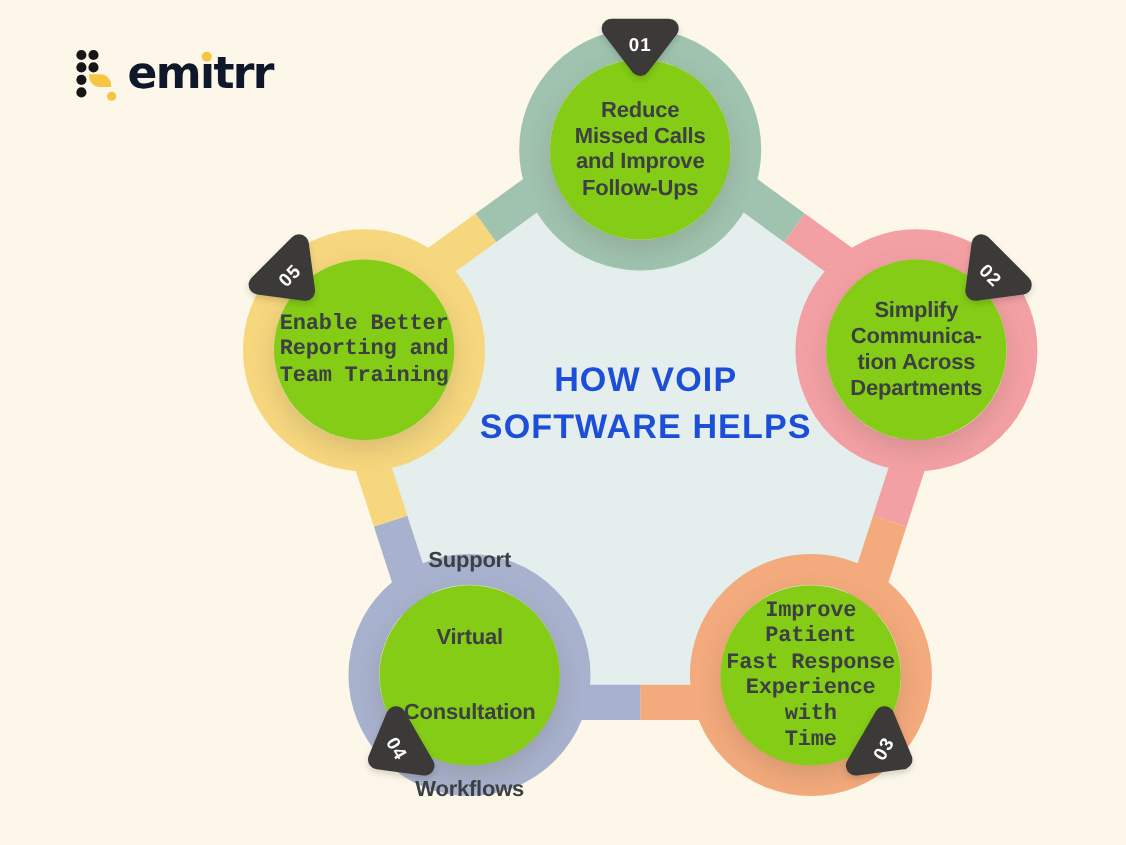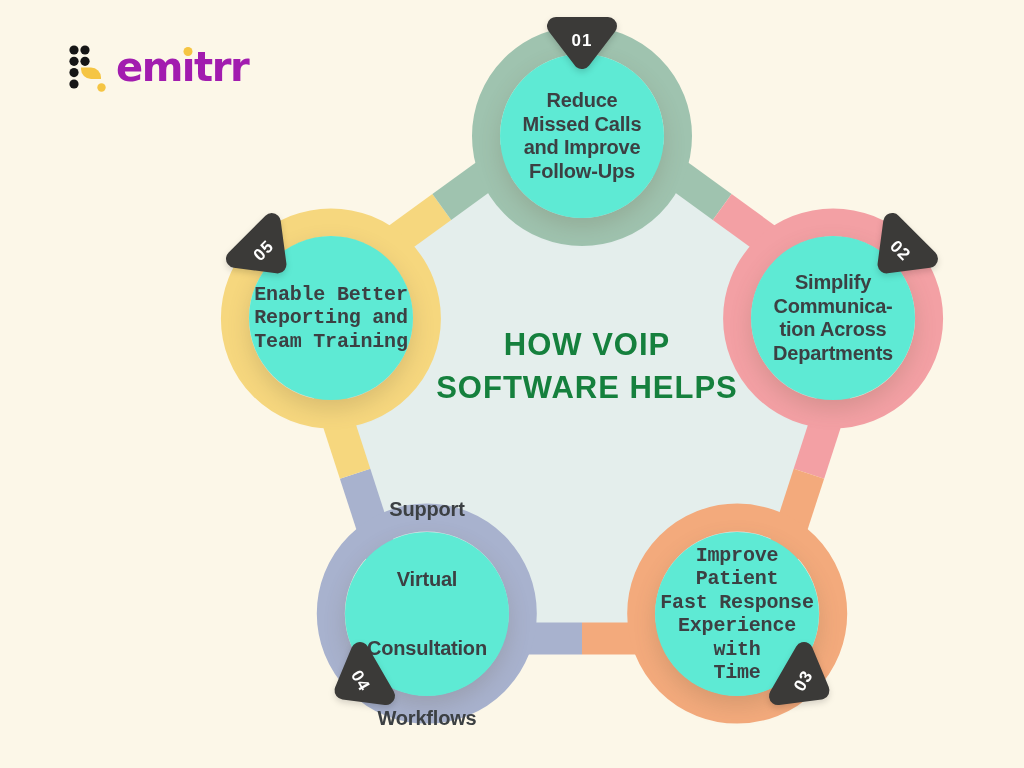--- a/index.html
+++ b/index.html
@@ -9,49 +9,49 @@
     font-family:"Liberation Sans",sans-serif;
   }
   .stage{position:relative;width:1024px;height:768px}
   #diagram{position:absolute;left:0;top:0}
 
   
   .logo{position:absolute;left:68px;top:44px;display:flex;align-items:flex-start;gap:8px;z-index:5}
   .logo-mark{display:block}
   .logo-text{
     font-family:"DejaVu Sans",sans-serif;font-weight:bold;font-size:40px;
-    color:#a21caf;letter-spacing:-1.5px;line-height:46px;
+    color:#0f172a;letter-spacing:-1.5px;line-height:46px;
   }
   .logo-i{position:relative}
   .logo-i::after{
     content:"";position:absolute;left:50%;transform:translateX(-50%);
     top:3px;width:9px;height:9px;border-radius:50%;background:#f5c543;
   }
 
   
   .node-circle{
     position:absolute;width:164px;height:164px;border-radius:50%;
-    background:#5eead4;box-shadow:0 9px 22px rgba(100,85,60,.20);
+    background:#84cc16;box-shadow:0 9px 22px rgba(100,85,60,.20);
     display:flex;flex-direction:column;align-items:center;justify-content:center;
     text-align:center;color:#3c4043;font-weight:bold;font-size:20px;
     line-height:23.5px;letter-spacing:-.2px;z-index:3;
   }
 
   
   .badge{position:absolute;width:100px;height:100px;z-index:4;pointer-events:none}
   .badge svg{filter:drop-shadow(0 3px 3px rgba(0,0,0,.15))}
   .badge text{
     font-family:"Liberation Sans",sans-serif;font-weight:bold;font-size:17px;
     fill:#ffffff;letter-spacing:1px;
   }
 
   
   .title{
     position:absolute;left:352px;top:323px;width:470px;z-index:2;
-    text-align:center;color:#15803d;font-weight:bold;font-size:31px;
+    text-align:center;color:#1d4ed8;font-weight:bold;font-size:31px;
     line-height:43px;letter-spacing:1px;
   }
 </style>
 </head>
 <body>
 
 <div class="stage">
 
   <div class="logo">
     <svg class="logo-mark" width="40" height="48" viewBox="0 0 40 48">

